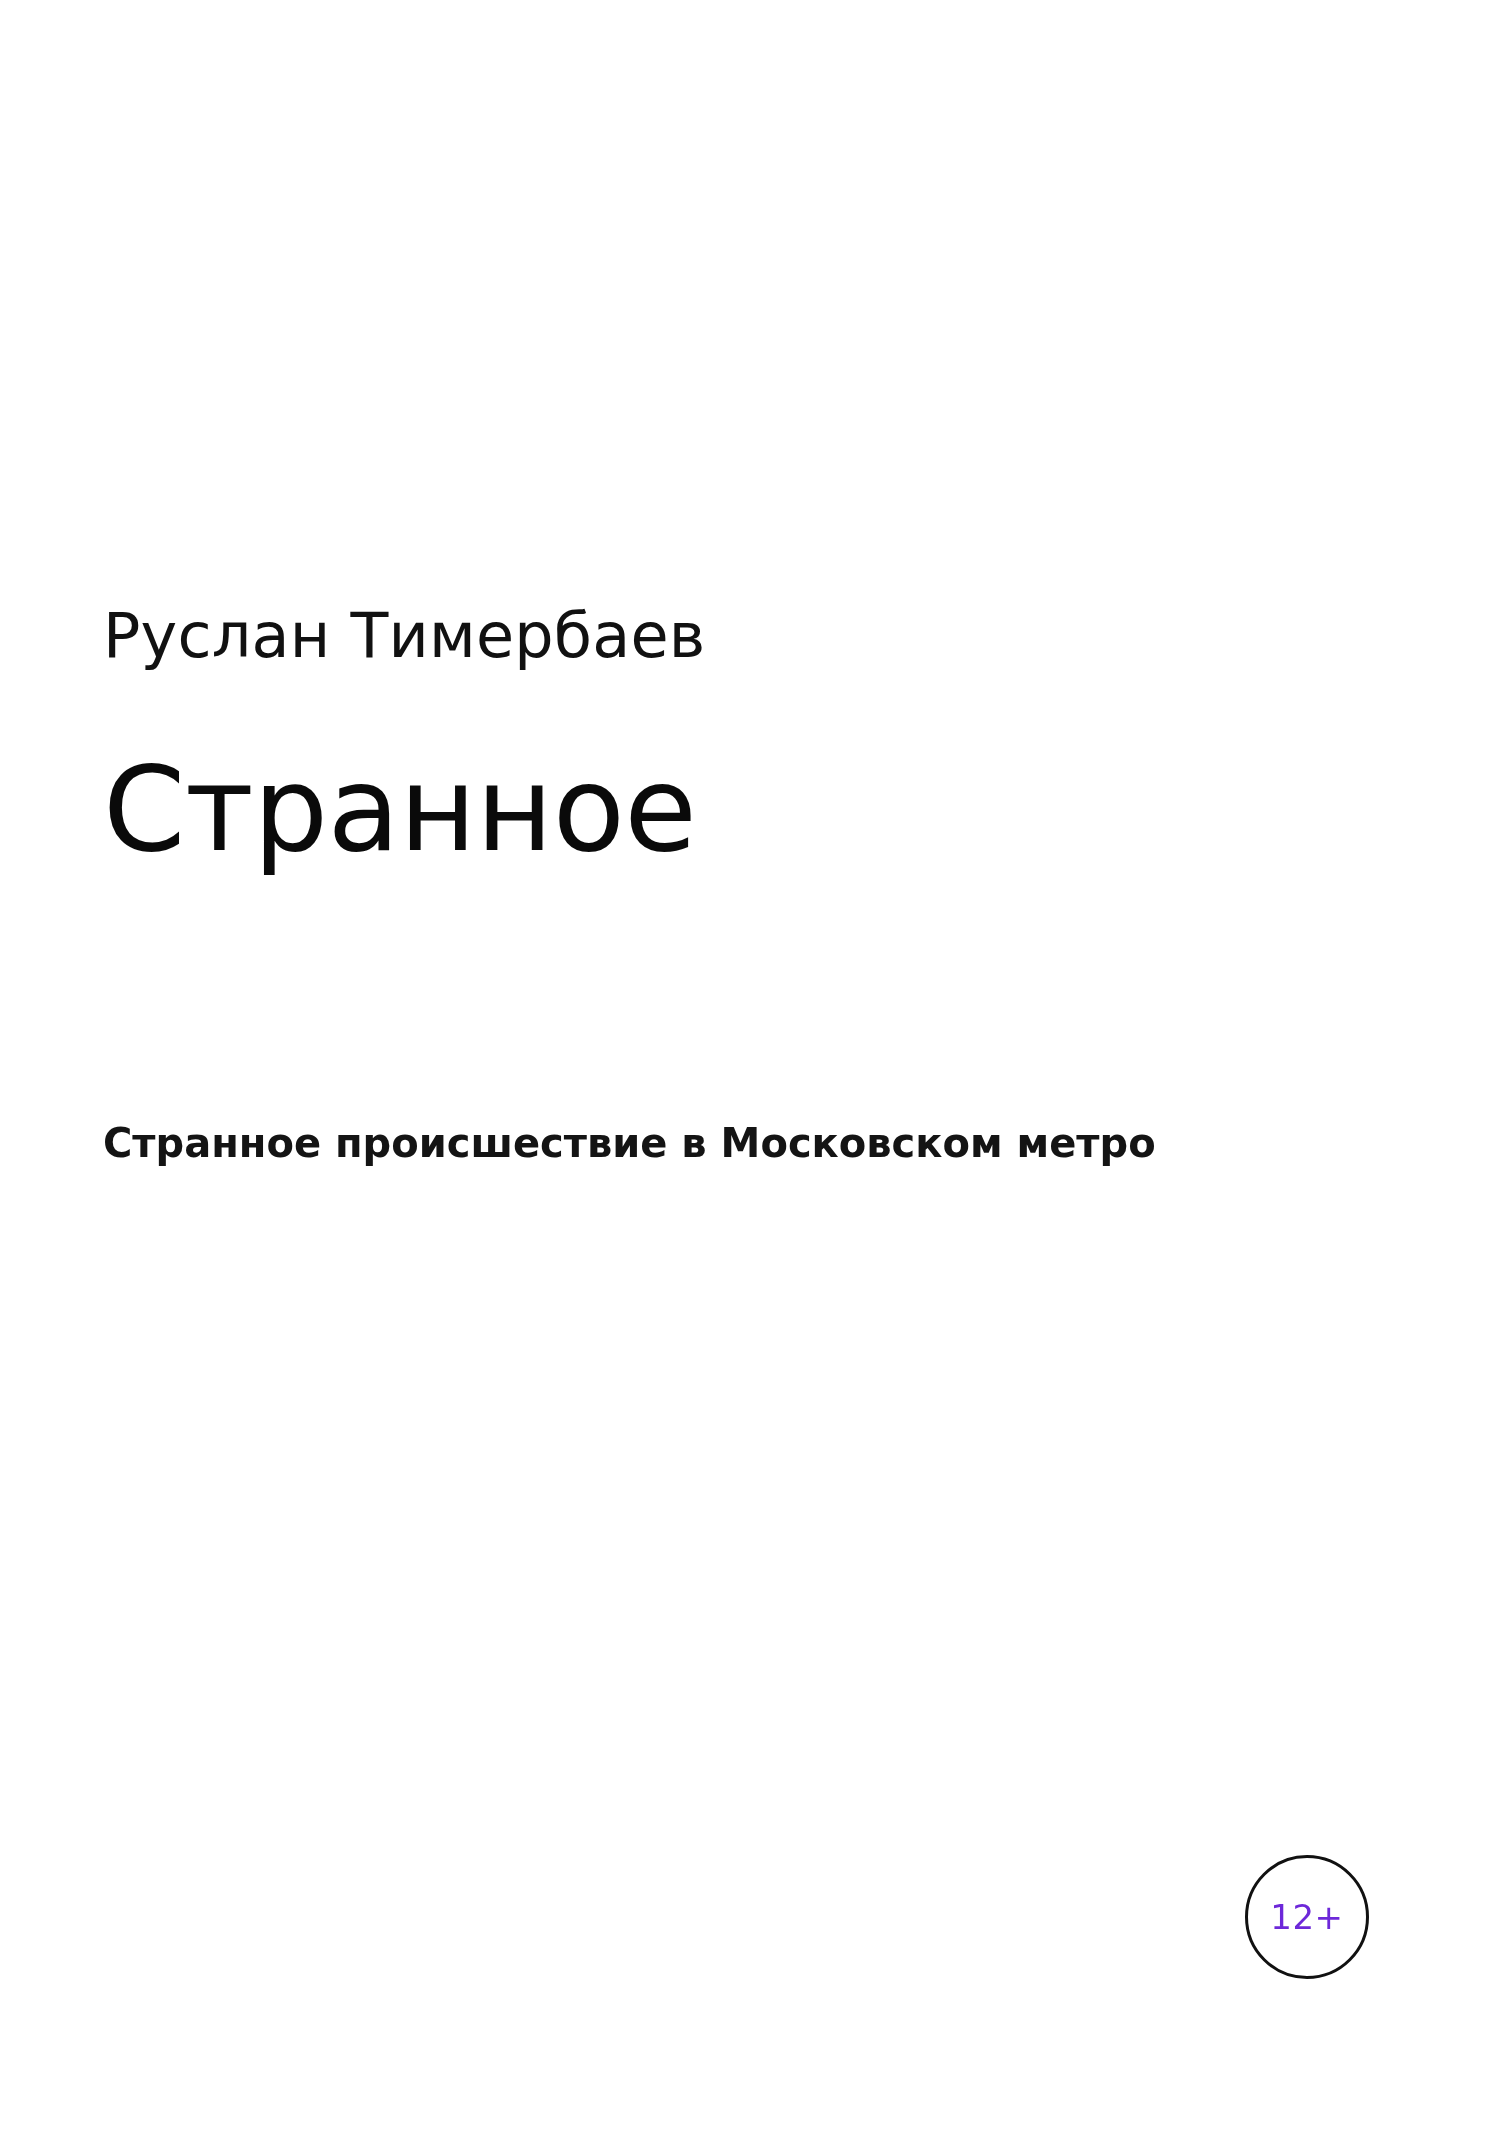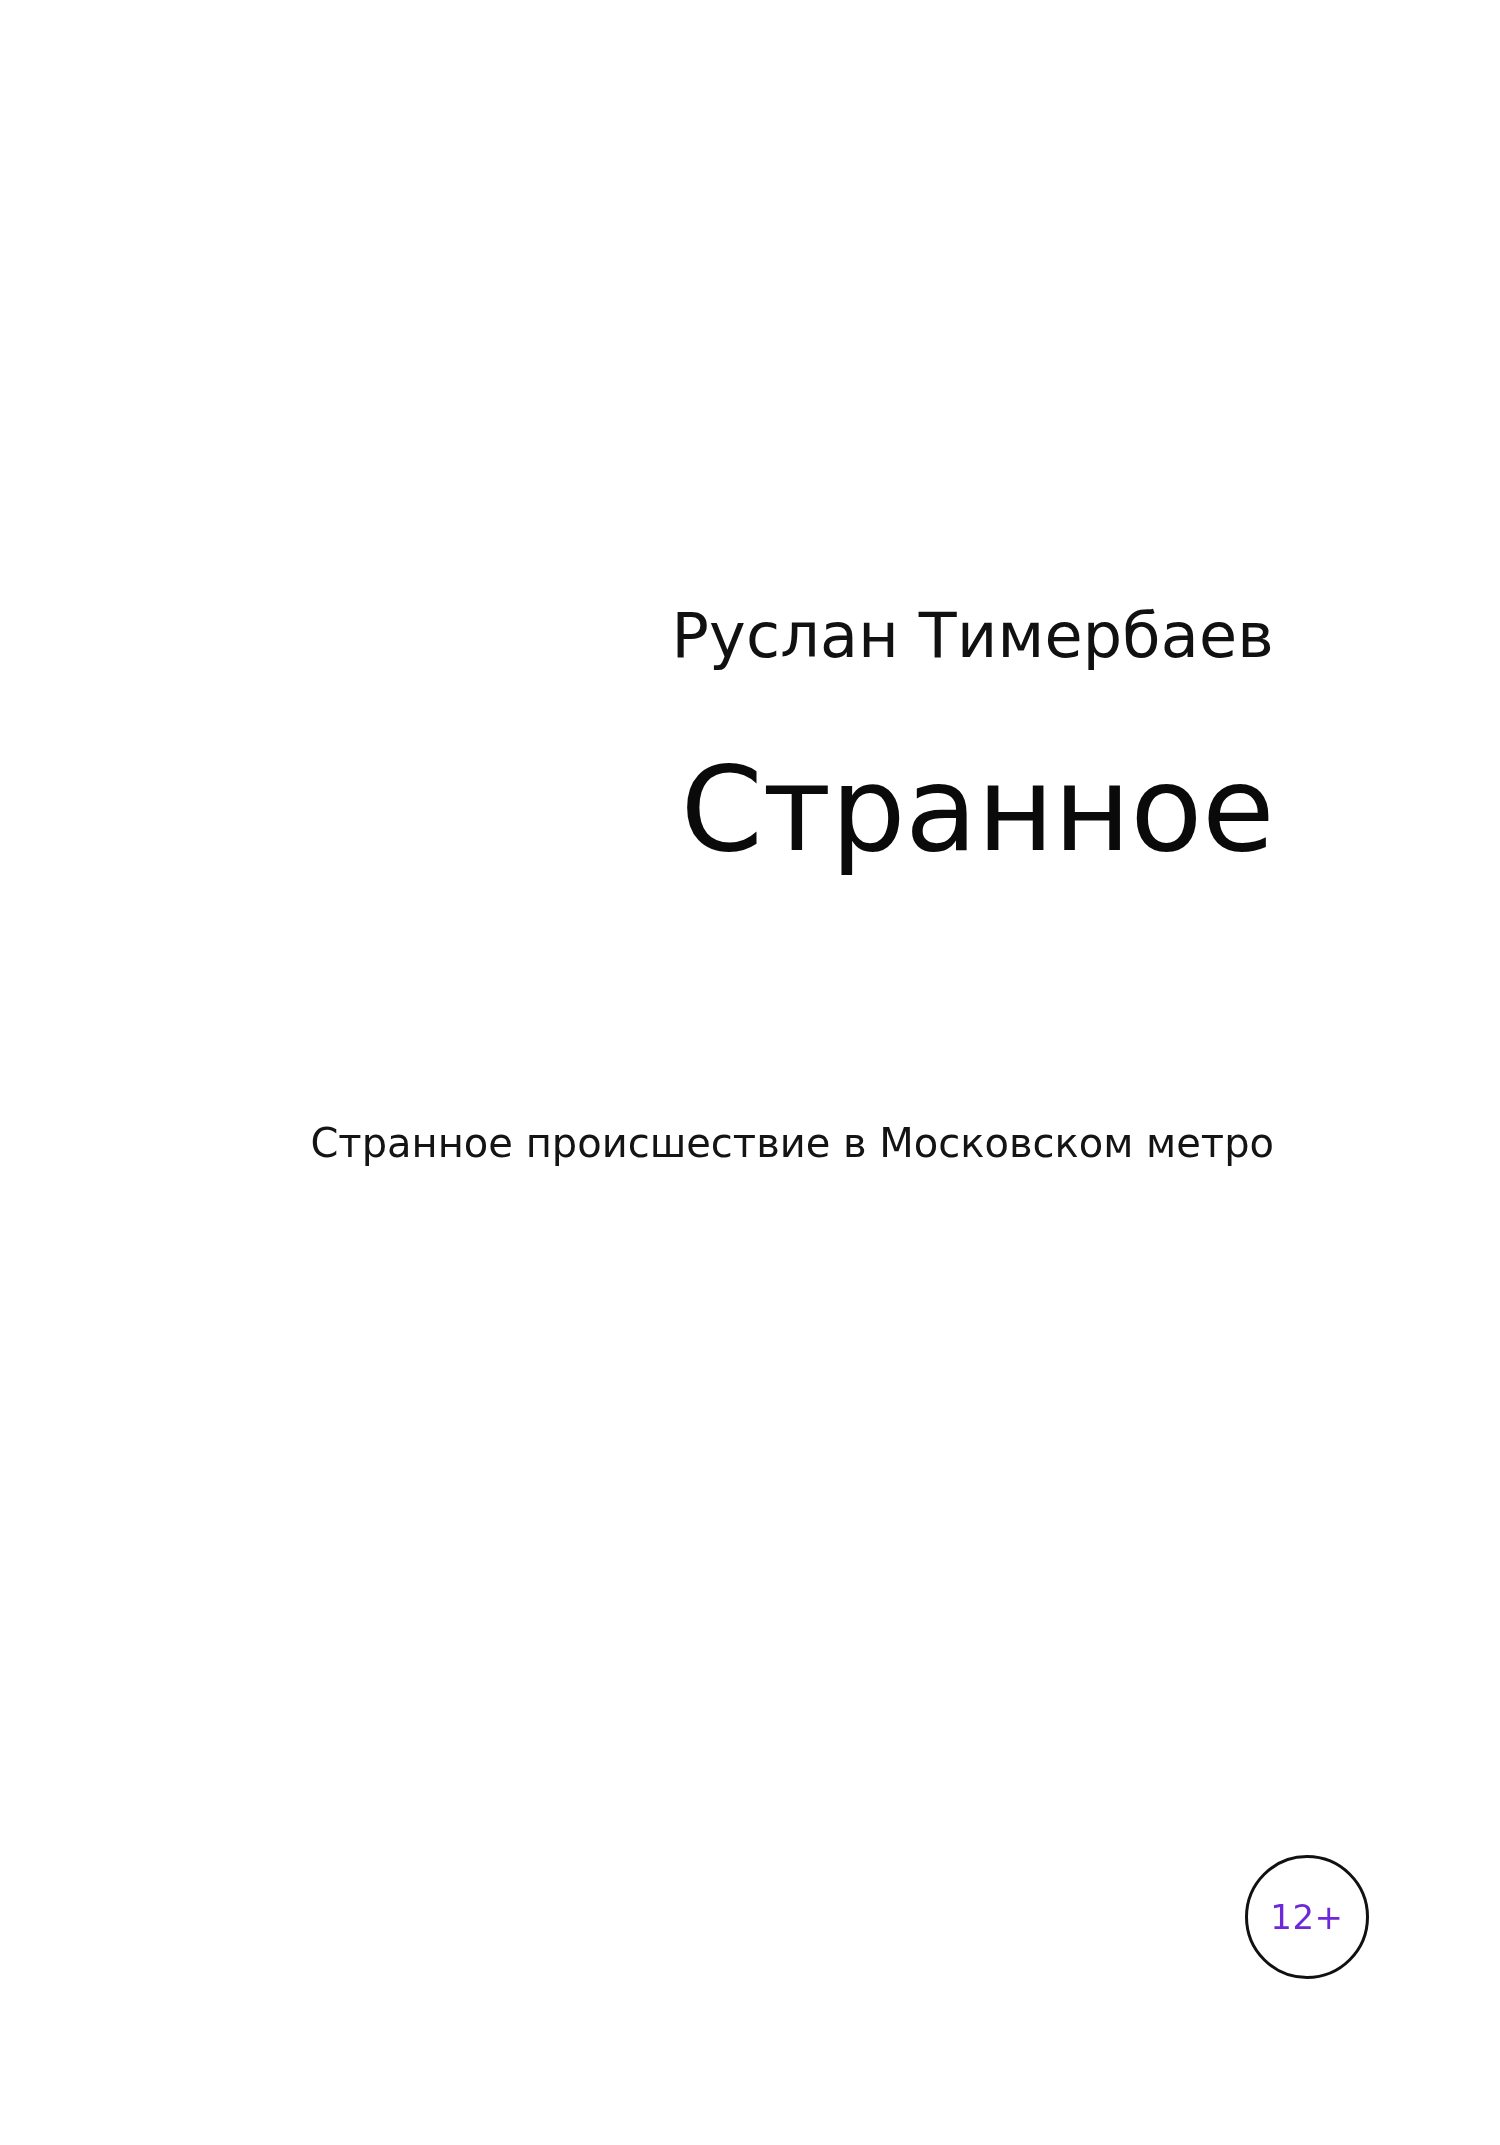--- a/index.html
+++ b/index.html
@@ -16,44 +16,43 @@
   .page {
     position: relative;
     width: 1500px;
     height: 2145px;
     background: #ffffff;
     overflow: hidden;
     box-sizing: border-box;
   }
   .content-block {
     position: absolute;
-    left: 94px;
+    left: 103px;
     top: 600px;
     width: 1180px;
-    text-align: right;
   }
   .book-author {
     font-size: 62px;
     font-weight: 400;
     line-height: 1.15;
     letter-spacing: 0.2px;
     color: #111111;
     margin: 0;
   }
   .book-title {
     font-size: 118px;
     font-weight: 400;
     line-height: 1.1;
     letter-spacing: -0.5px;
     color: #0a0a0a;
     margin: 74px 0 0 0;
   }
   .book-subtitle {
     font-size: 40px;
-    font-weight: 400;
+    font-weight: 700;
     line-height: 1.3;
     color: #141414;
     margin: 242px 0 0 0;
   }
   .age-badge {
     position: absolute;
     left: 1245px;
     top: 1855px;
     width: 124px;
     height: 124px;

